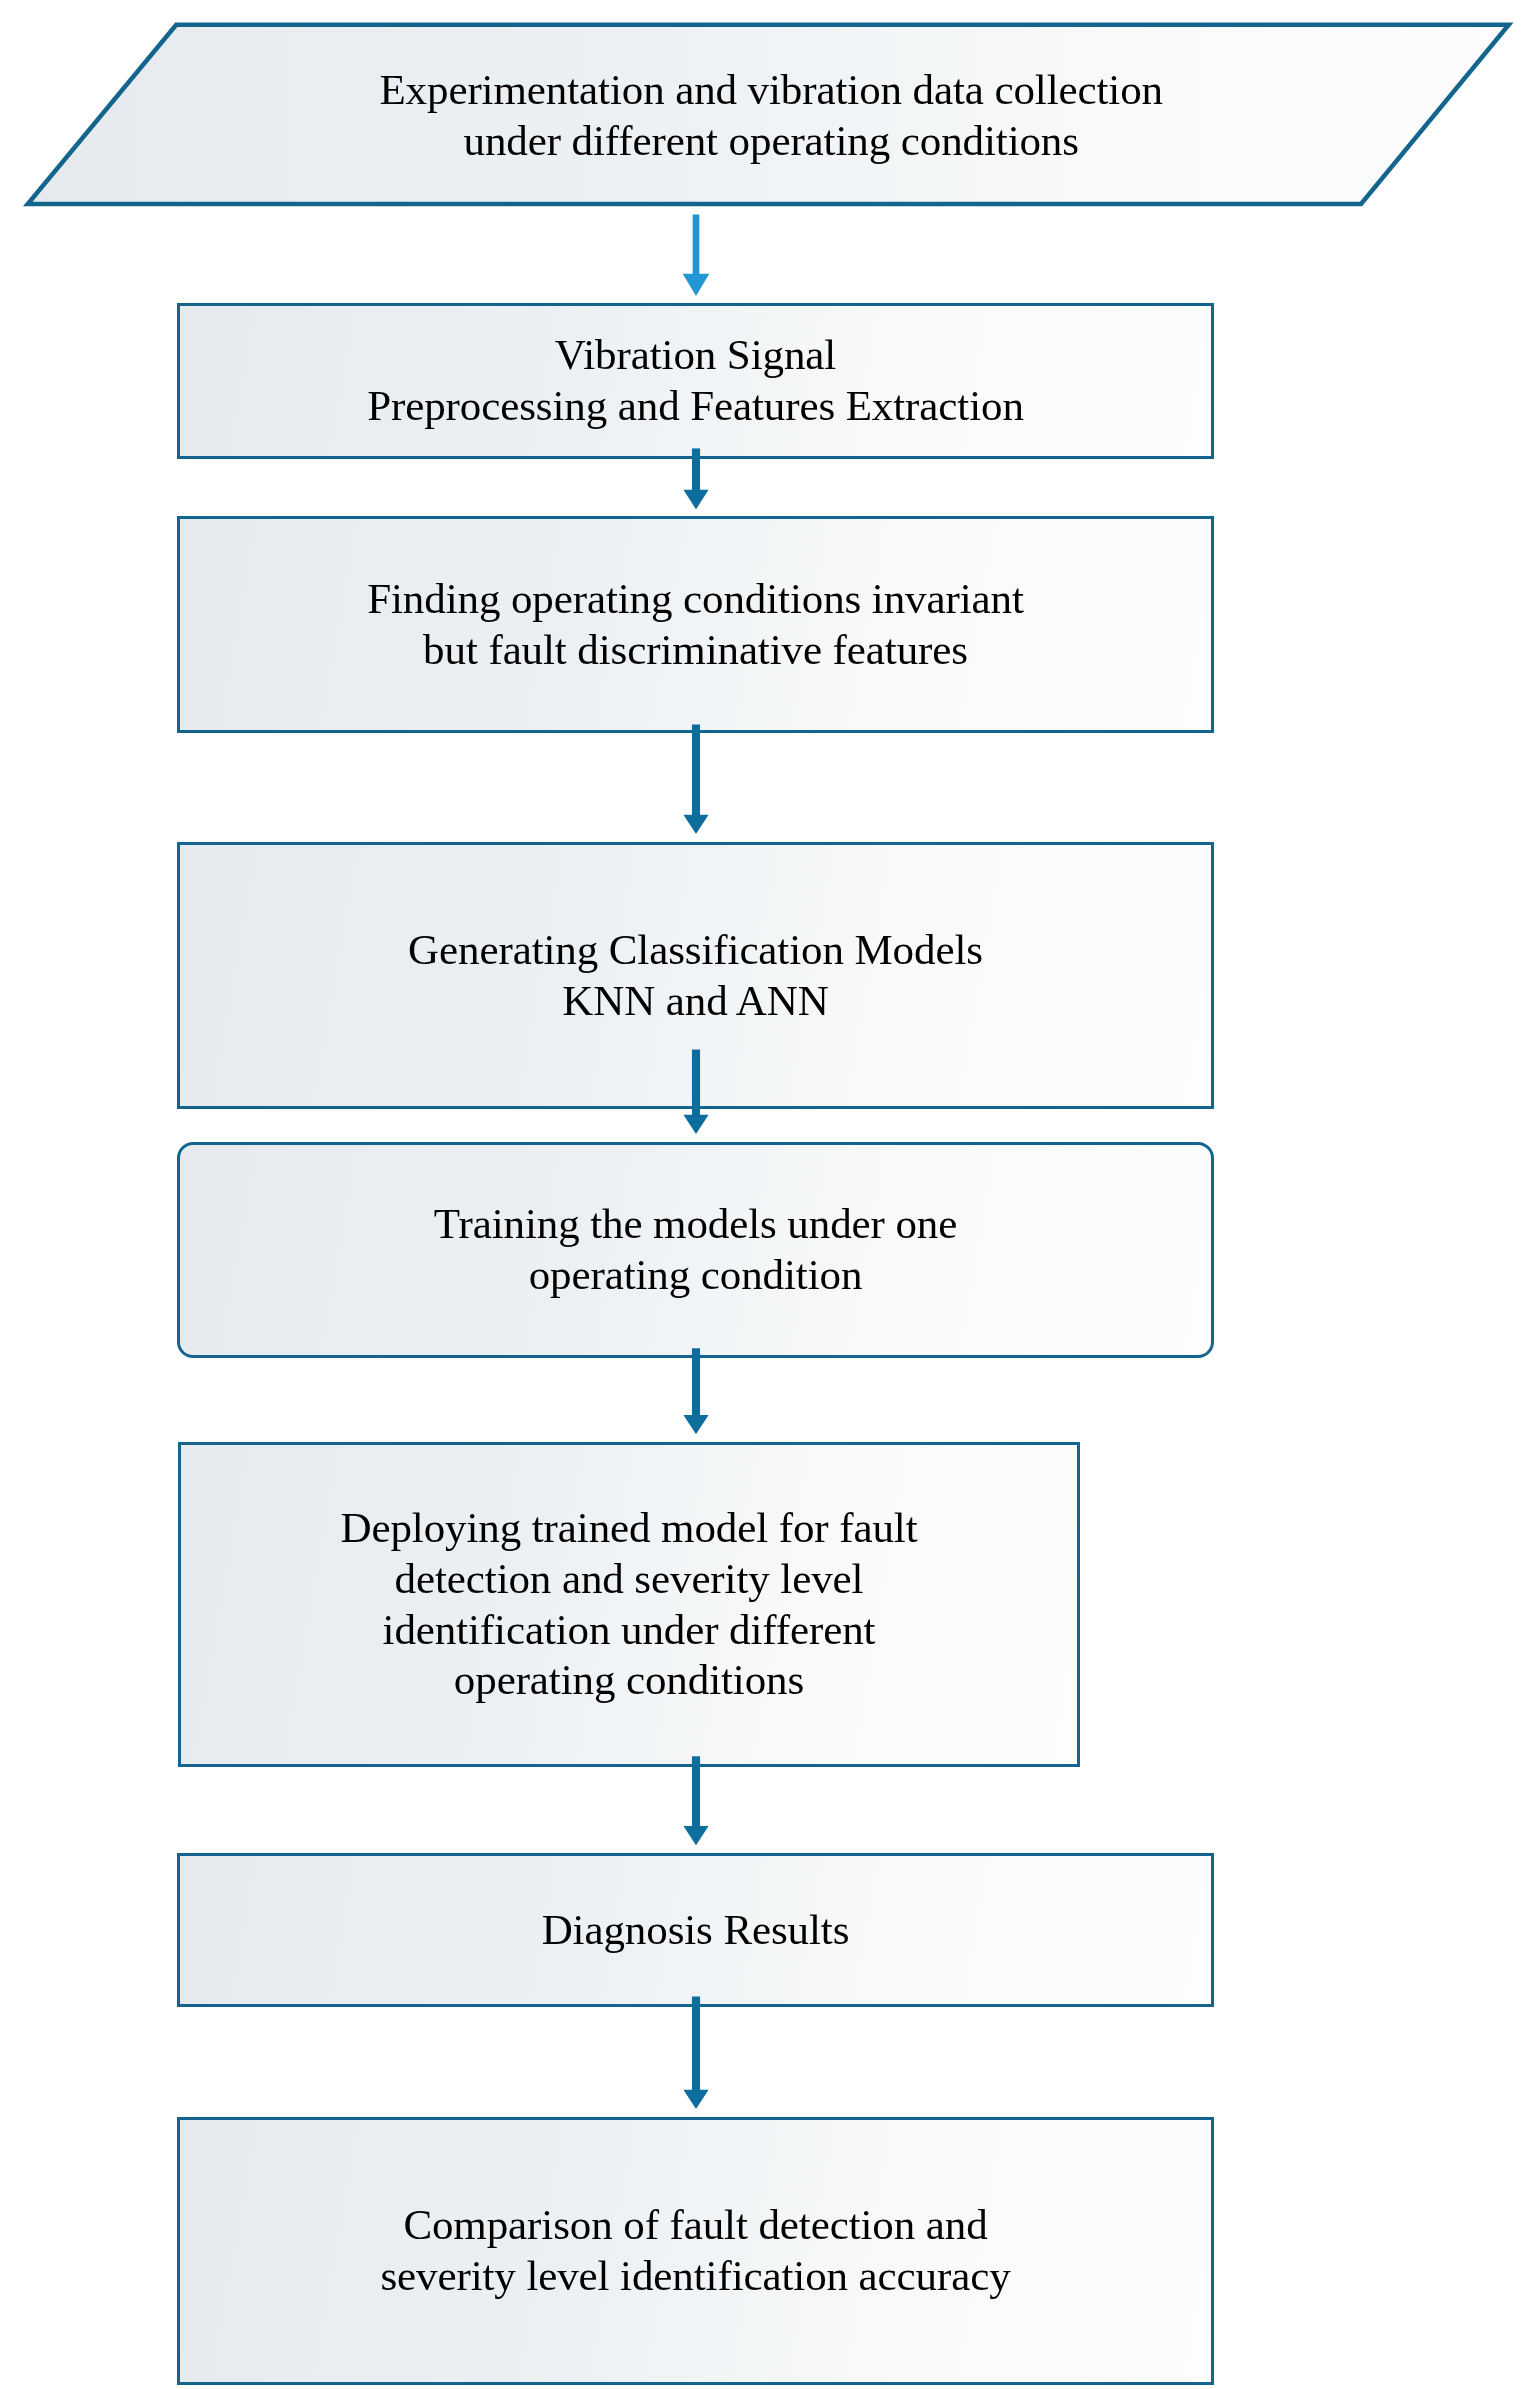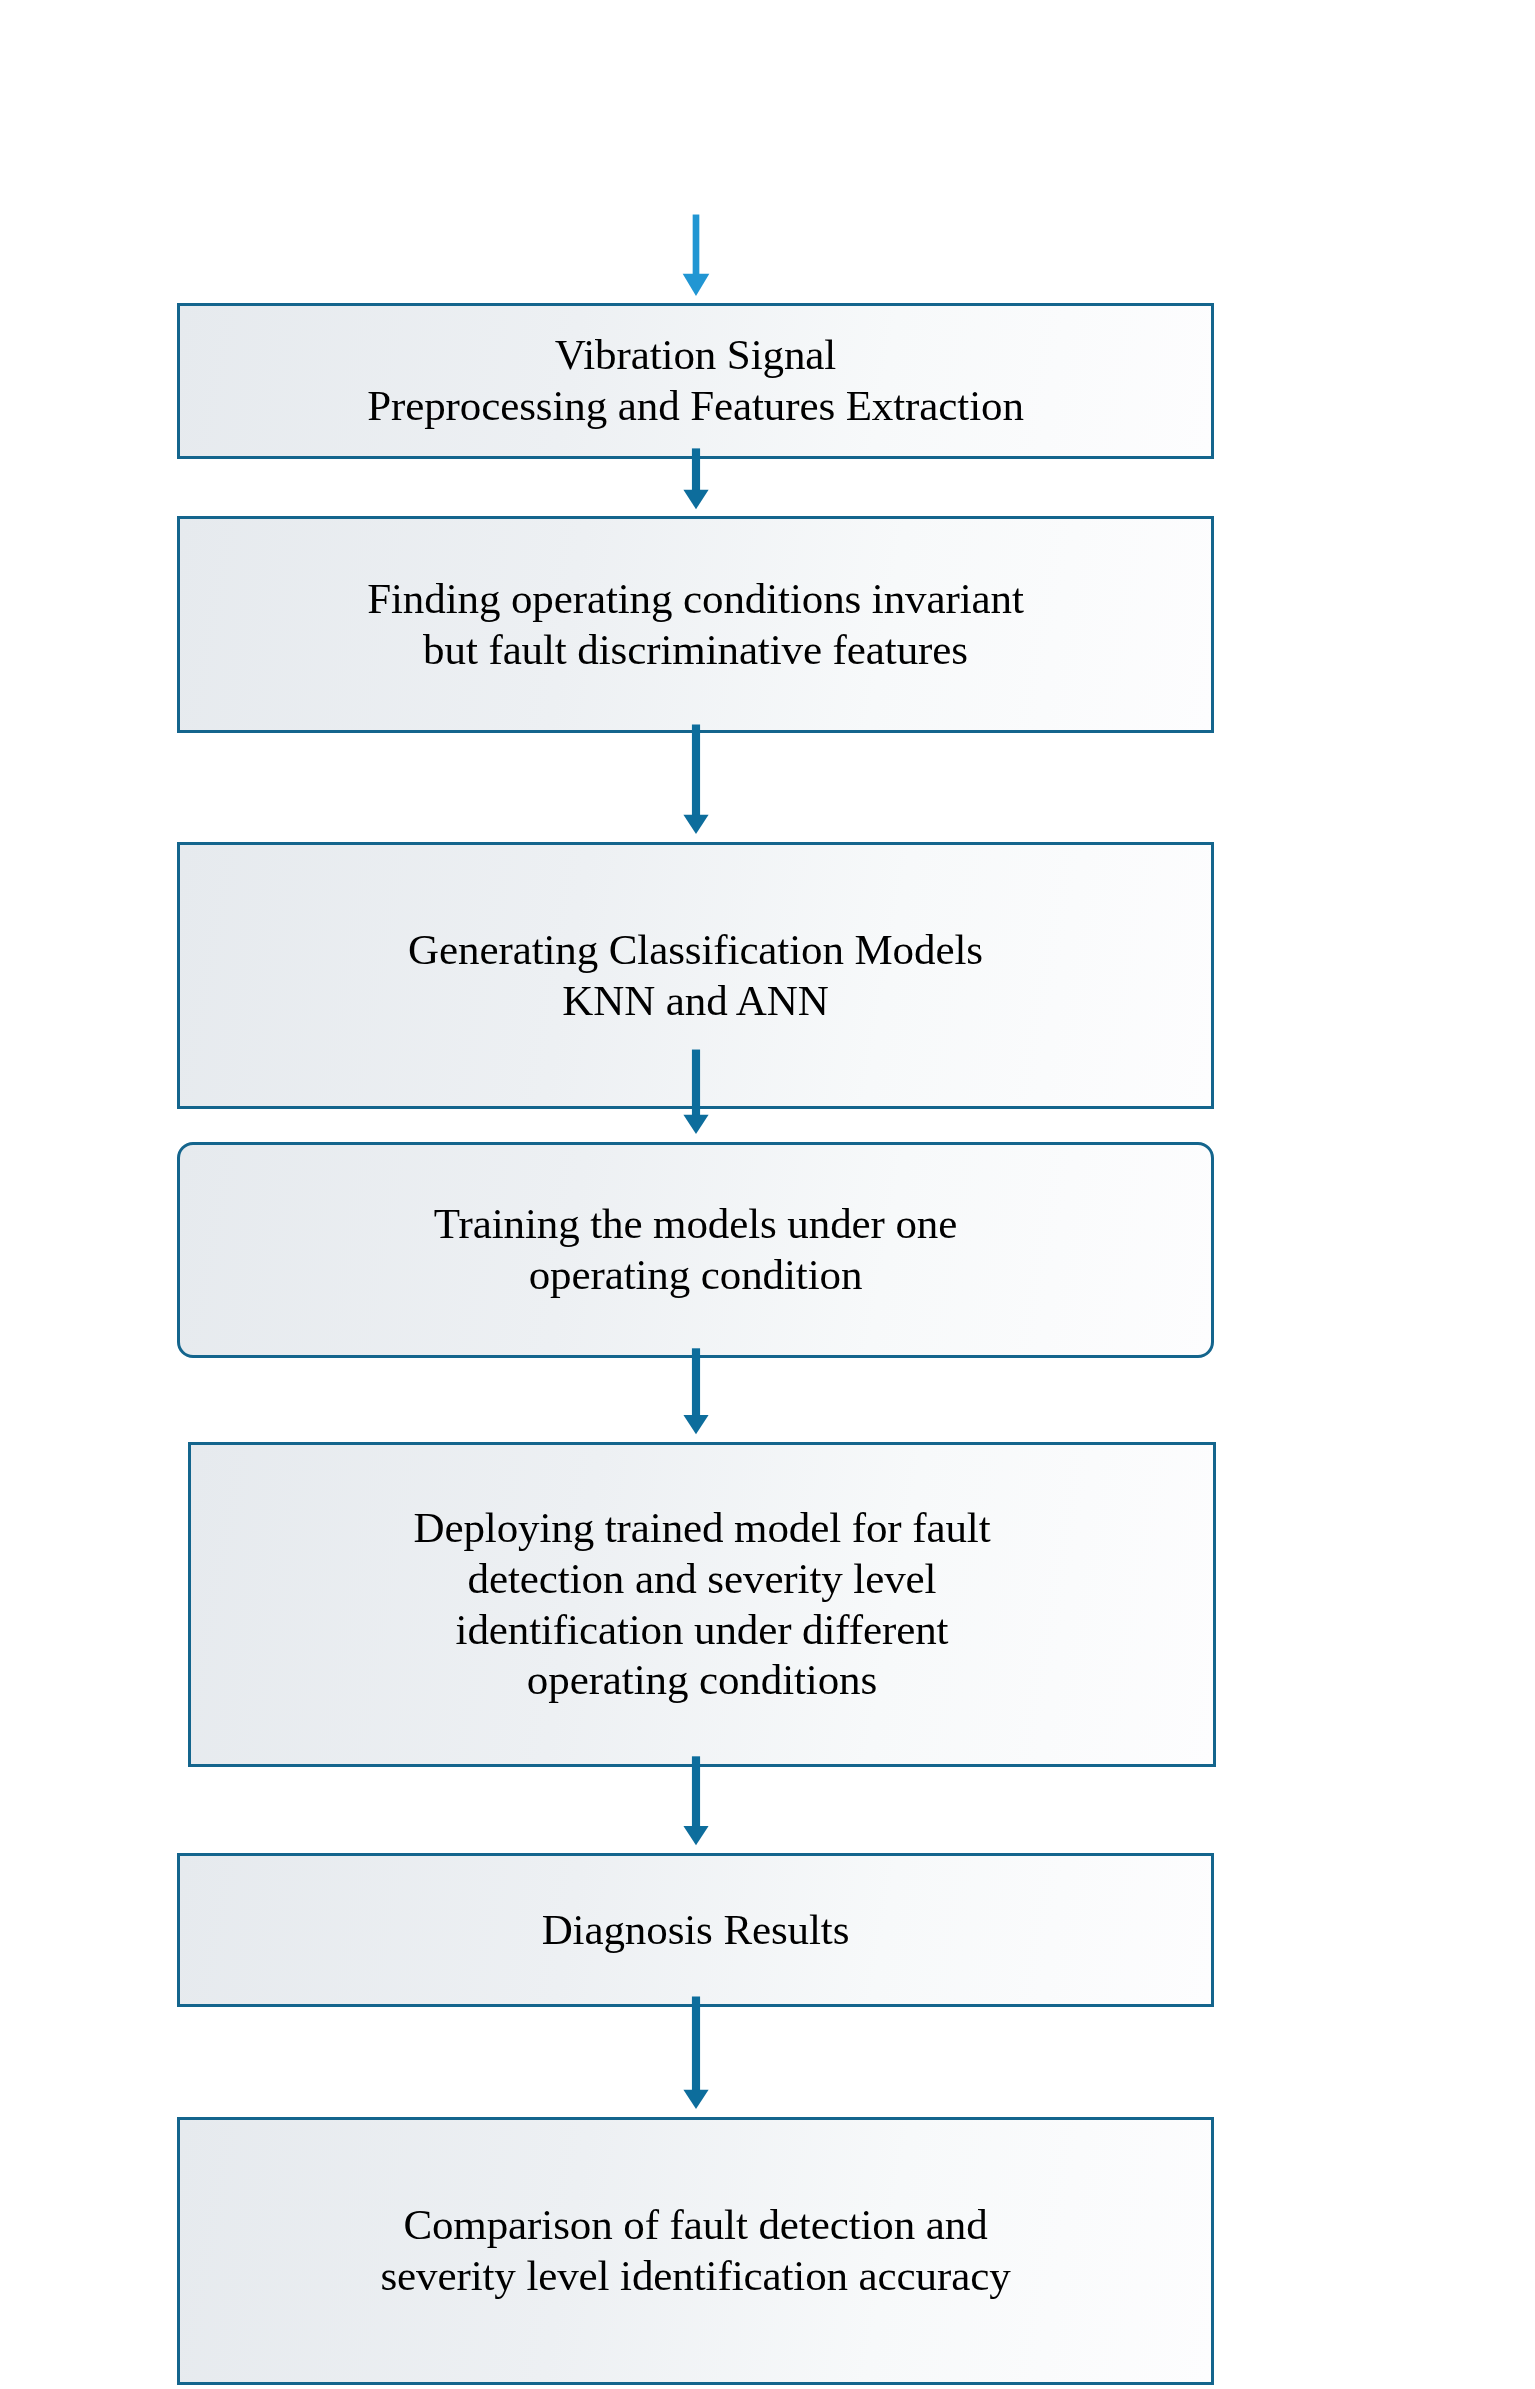--- a/index.html
+++ b/index.html
@@ -64,20 +64,37 @@
   .connector {
     position: absolute;
   }
   .connector svg { display: block; overflow: visible; }
 </style>
 </head>
 <body>
 
 <div id="canvas">
 
+  <div class="parallelogram-wrap node" style="left:0px; top:15px; width:1535px; height:201px;">
+    <svg width="1535" height="201" viewBox="0 0 2047 268">
+      <defs>
+        <linearGradient id="gradPara" x1="0" y1="0" x2="1" y2="0">
+          <stop offset="0%" stop-color="#e6eaee"></stop>
+          <stop offset="40%" stop-color="#edf0f3"></stop>
+          <stop offset="72%" stop-color="#f7f9fa"></stop>
+          <stop offset="100%" stop-color="#fdfdfe"></stop>
+        </linearGradient>
+      </defs>
+      <polygon points="235,13 2012,13 1815,252 37,252" fill="url(#gradPara)" stroke="#14658d" stroke-width="6"></polygon>
+    </svg>
+    <div class="plabel">
+      <div class="label" style="font-size:43px; width:1170px; margin-left:7.5px;">Experimentation and vibration data collection
+under different operating conditions</div>
+    </div>
+  </div>
 
   <div class="connector" style="left:676px; top:214px;">
     <svg width="40" height="84" viewBox="0 0 54 112">
       <line x1="27" y1="0" x2="27" y2="88" stroke="#2196d3" stroke-width="9"></line>
       <polygon points="27,110 9,80 45,80" fill="#2196d3"></polygon>
     </svg>
   </div>
 
   <div class="node box" style="left:177px; top:295px; width:1037px; height:156px;">
     <div class="label" style="font-size:43px;">Vibration Signal
@@ -120,21 +137,21 @@
 operating condition</div>
   </div>
 
   <div class="connector" style="left:676px; top:1348px;">
     <svg width="40" height="88" viewBox="0 0 54 118">
       <line x1="27" y1="0" x2="27" y2="94" stroke="#0d6d9c" stroke-width="11"></line>
       <polygon points="27,116 10,90 44,90" fill="#0d6d9c"></polygon>
     </svg>
   </div>
 
-  <div class="node box" style="left:188px; top:1434px; width:1028px; height:325px;font-family:Liberation Serif, serif;">
+  <div class="node box" style="left:178px; top:1434px; width:902px; height:325px;font-family:Liberation Serif, serif;">
     <div class="label" style="font-size:43px;">Deploying trained model for fault
 detection and severity level
 identification under different
 operating conditions</div>
   </div>
 
   <div class="connector" style="left:676px; top:1756px;">
     <svg width="40" height="91" viewBox="0 0 54 122">
       <line x1="27" y1="0" x2="27" y2="98" stroke="#0d6d9c" stroke-width="11"></line>
       <polygon points="27,120 10,94 44,94" fill="#0d6d9c"></polygon>

